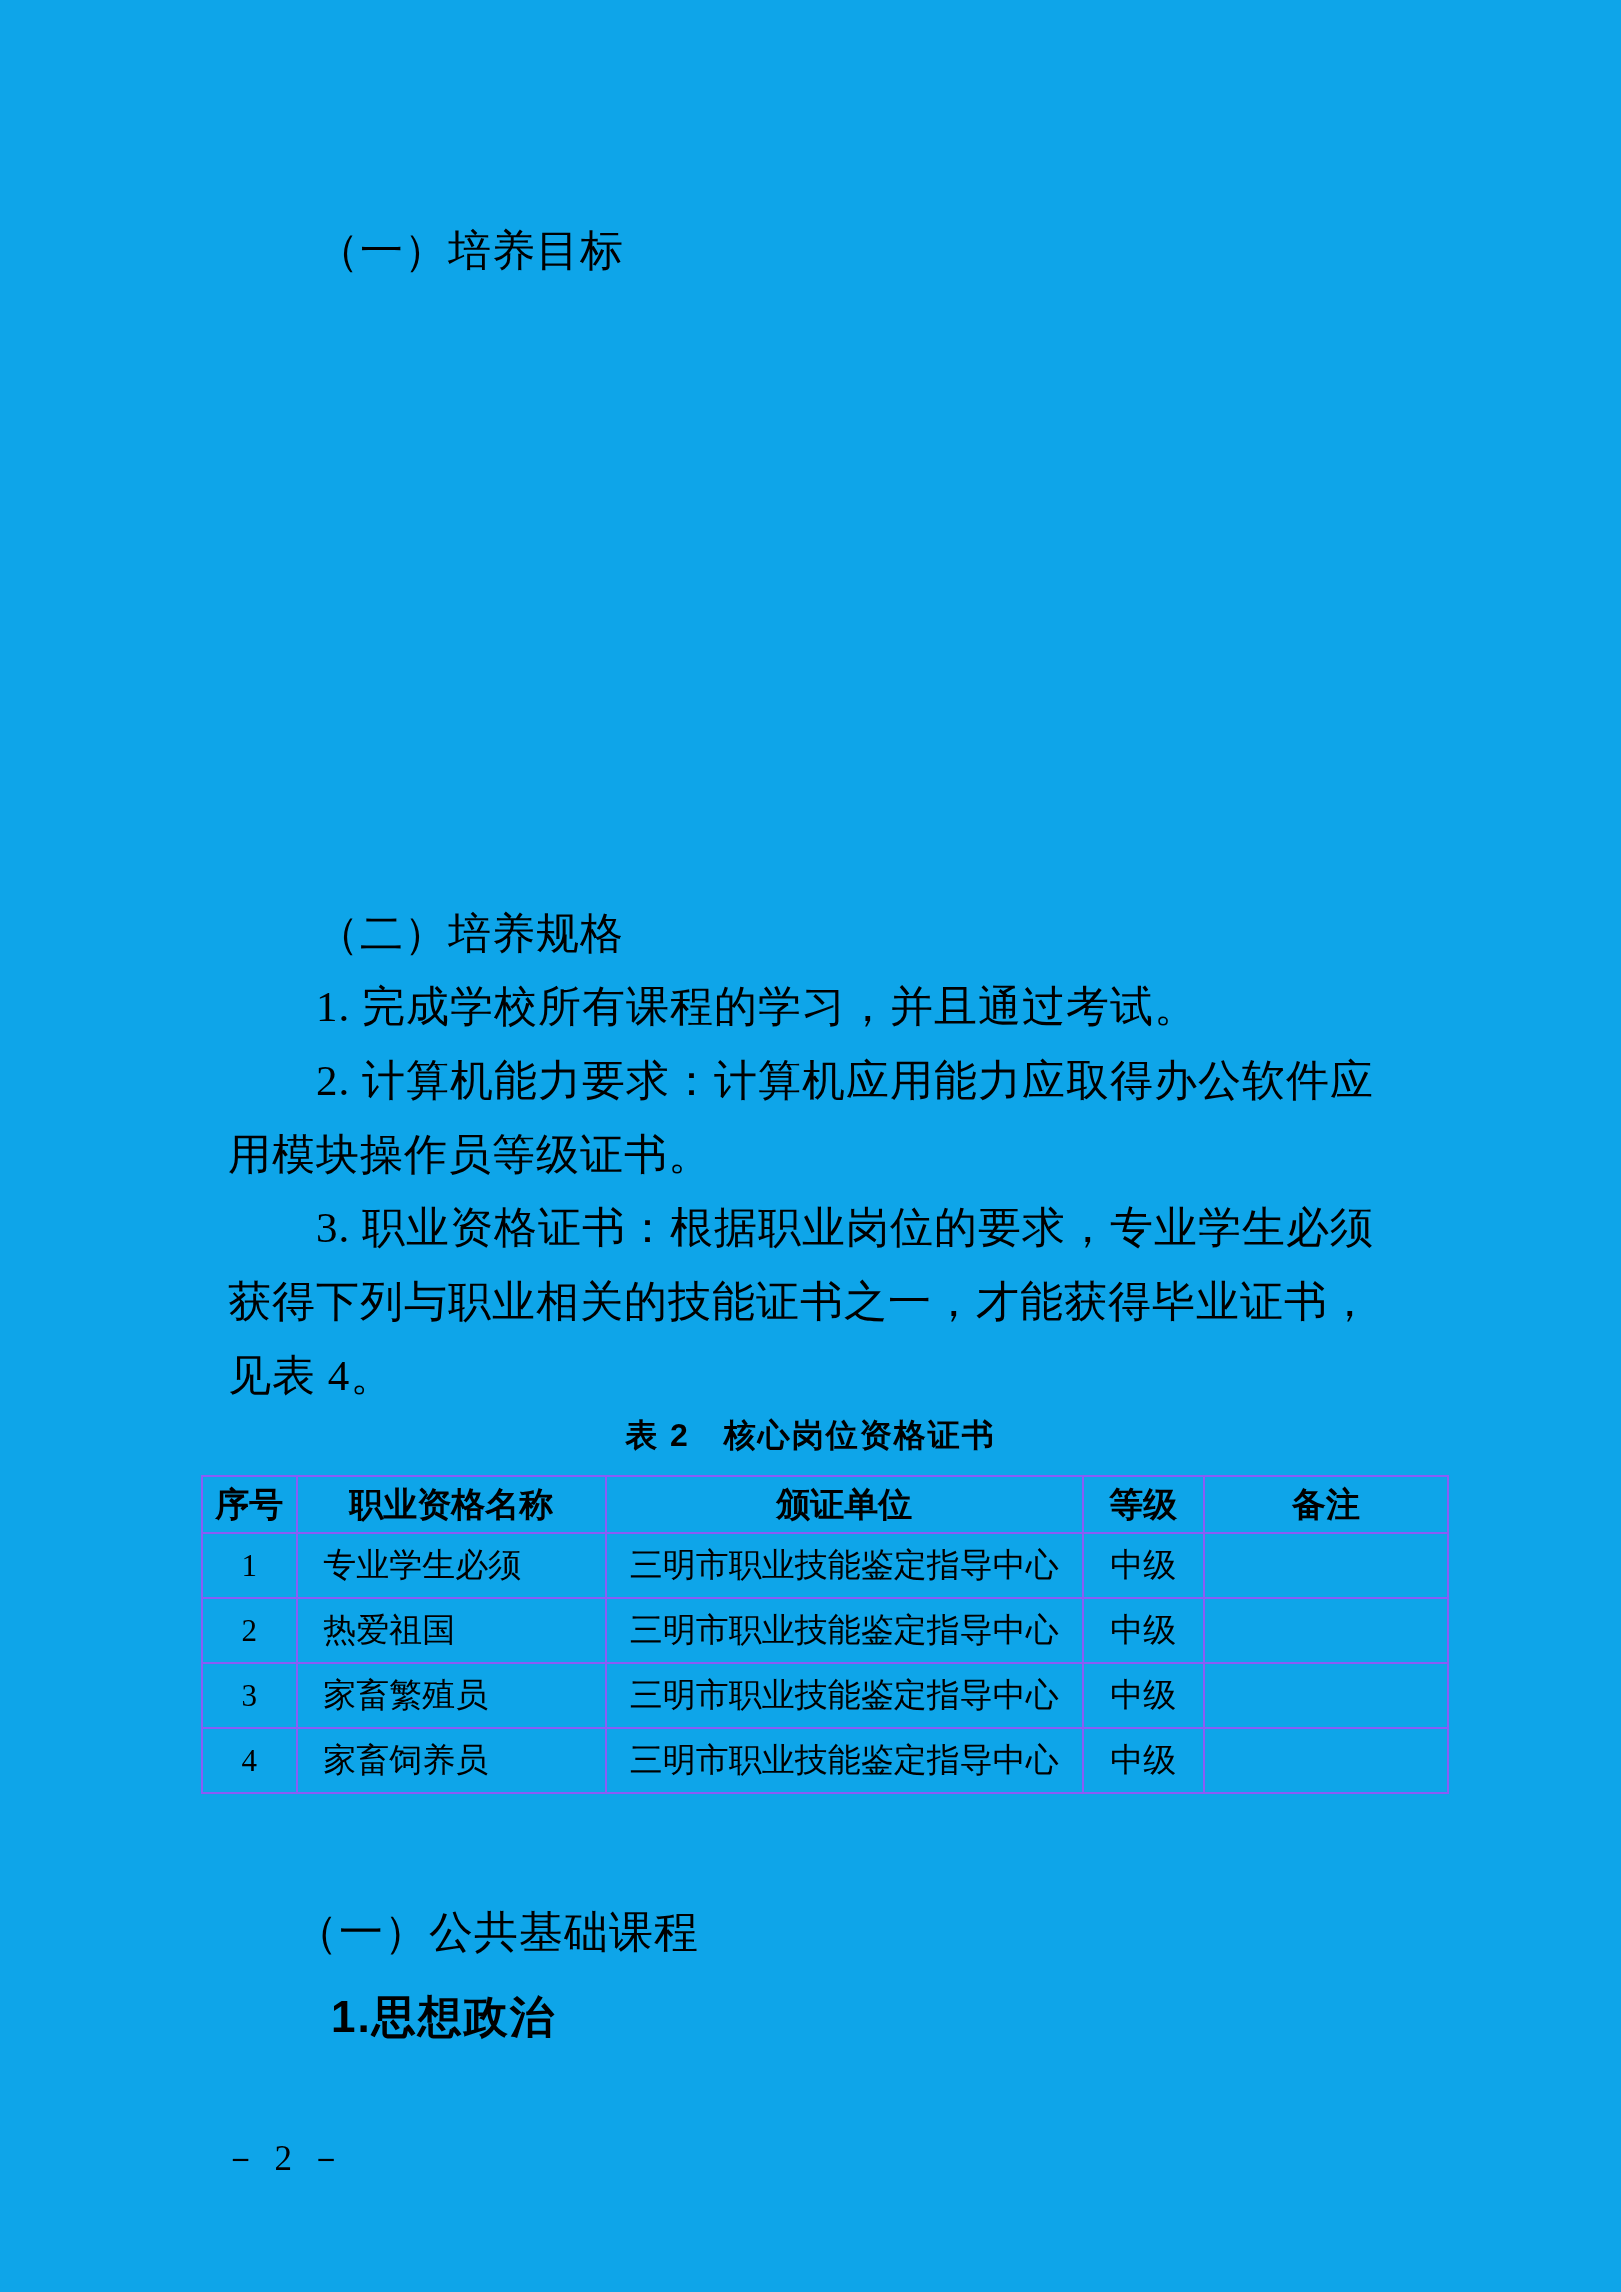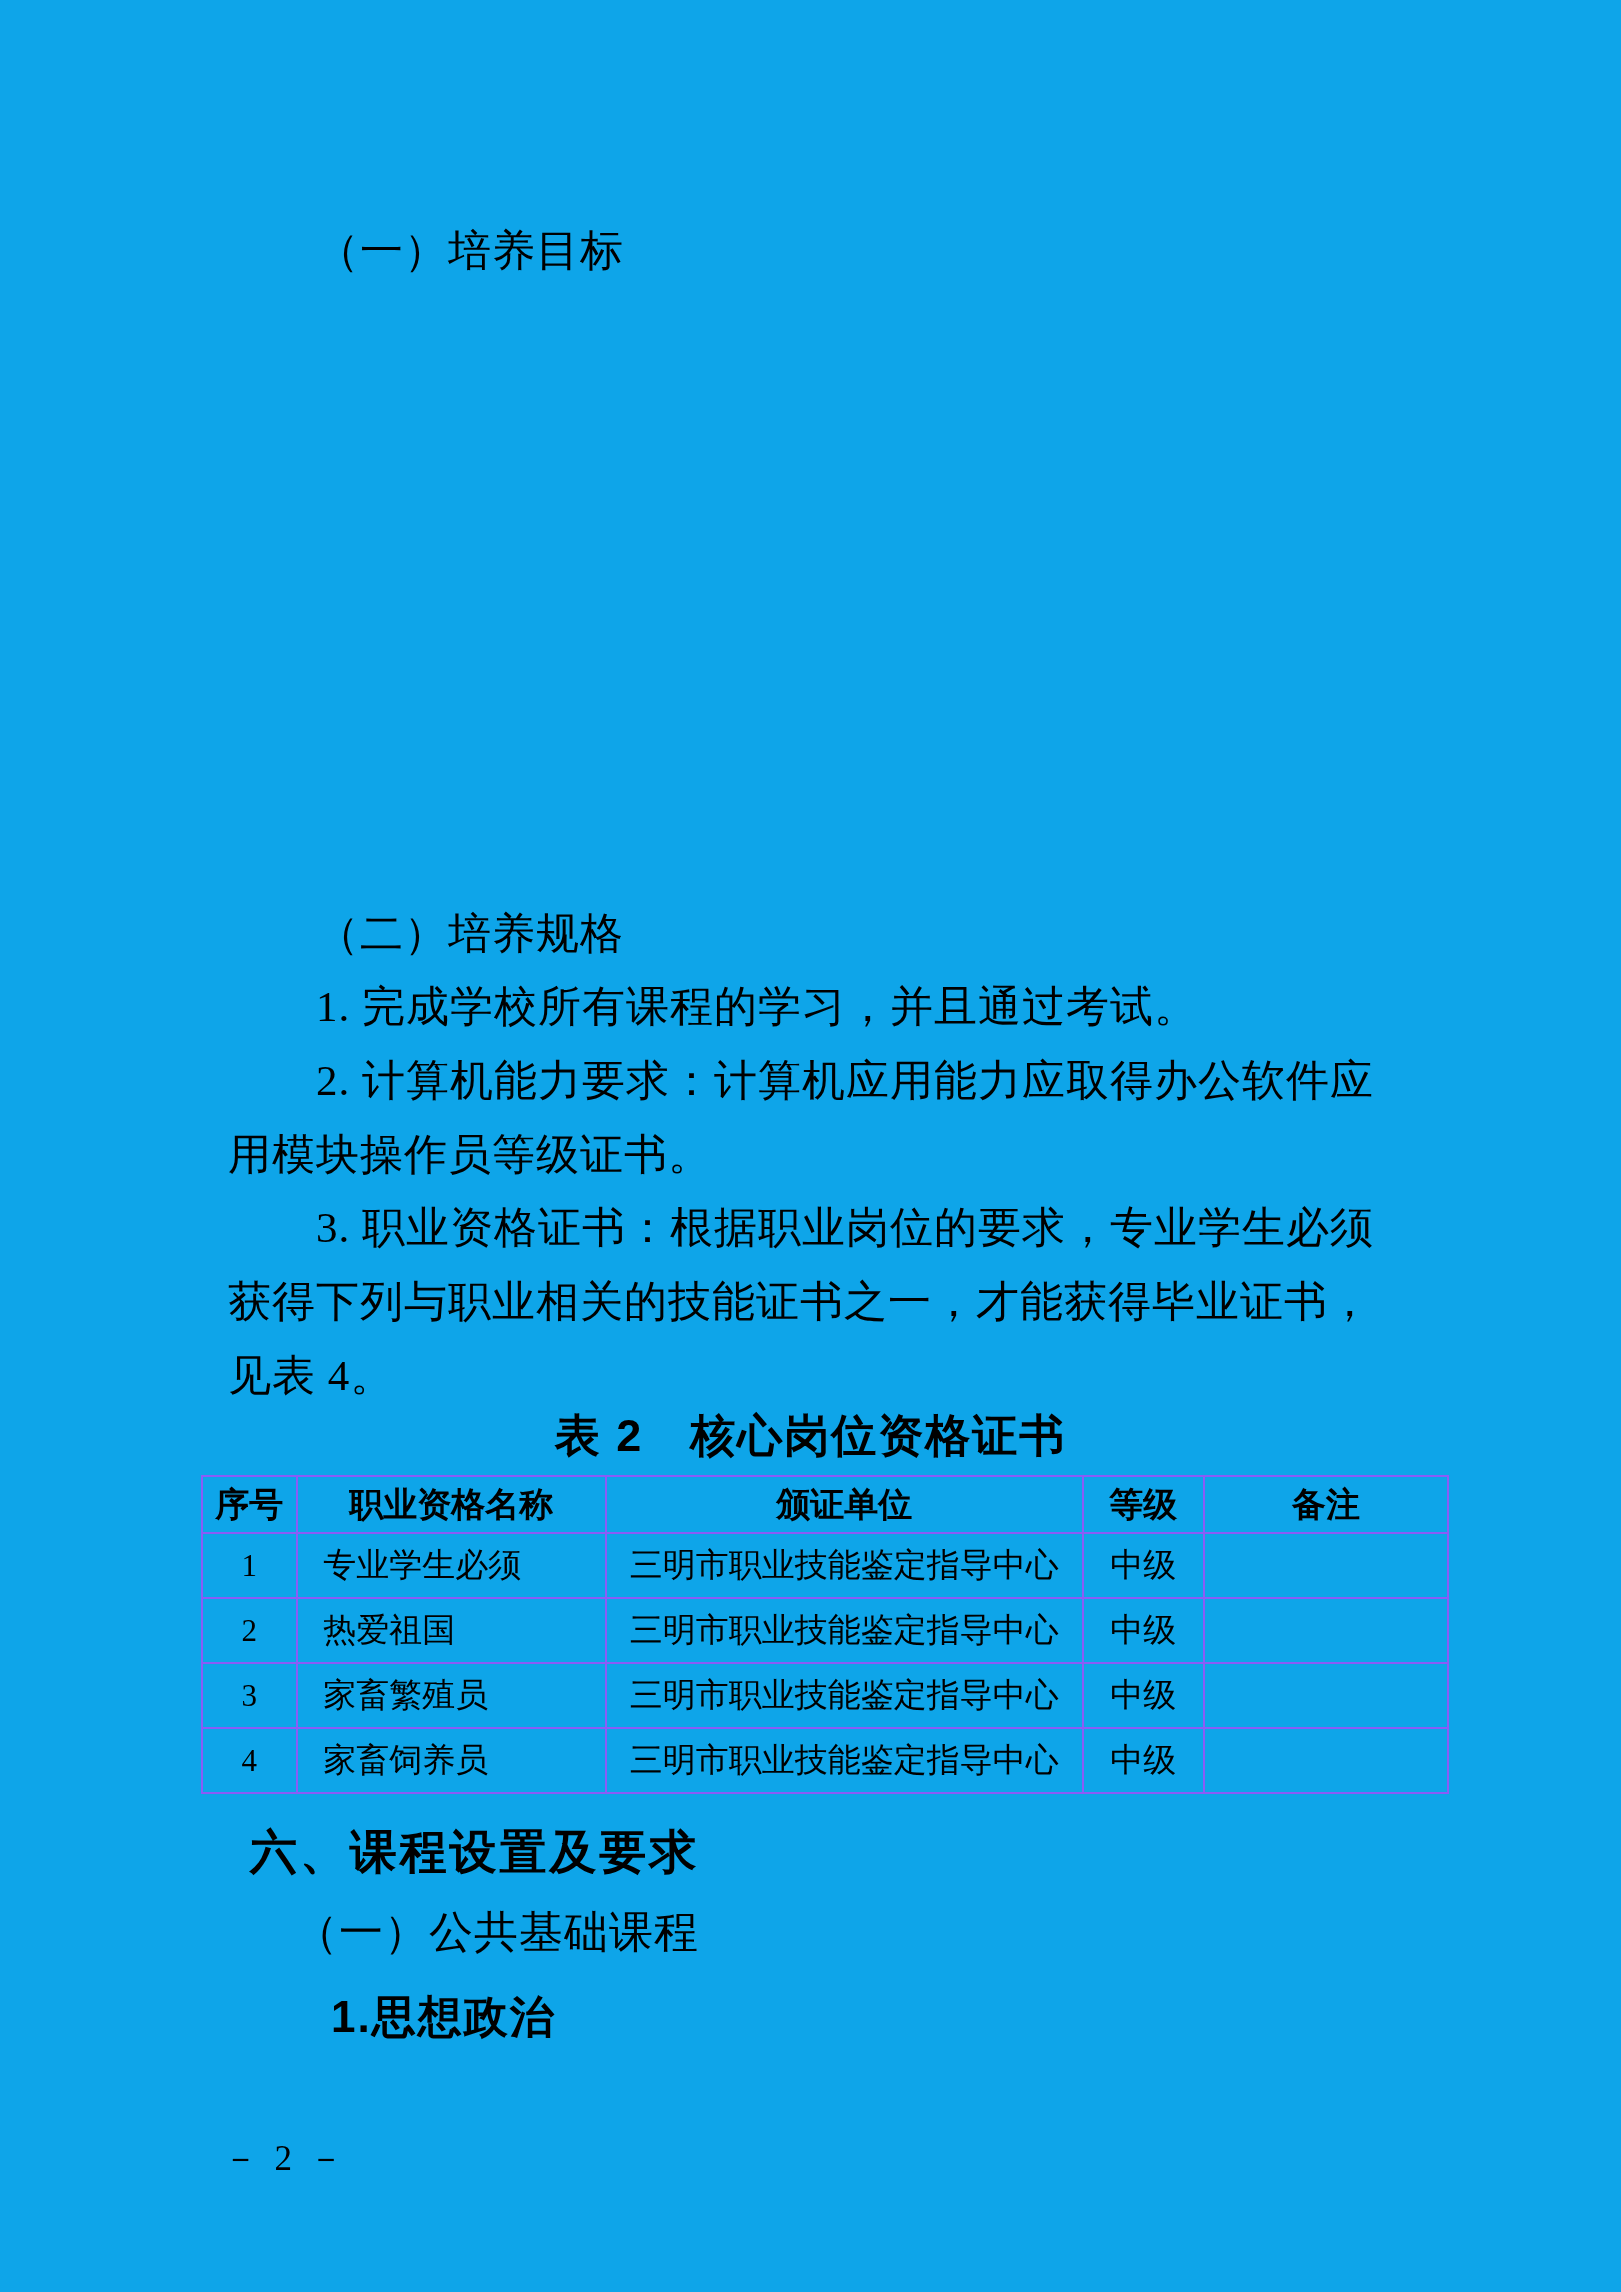--- a/index.html
+++ b/index.html
@@ -24,21 +24,21 @@
   .indent2{text-indent:88px;}
   .abs{position:absolute;}
 
   .sec-heading{ 
     font-size:43px;line-height:74px;letter-spacing:1px;
   }
 
   .table-title{
     font-family:"Liberation Sans", sans-serif;
     font-weight:700;
-    font-size:45px;
+    font-size:32px;
     line-height:59px;
     letter-spacing:2px;
     width:100%;
     text-align:center;
   }
 
   table.cert{
     position:absolute;
     left:201px;top:1475px;
     width:1248px;
@@ -162,21 +162,20 @@
         <tr>
           <td class="col0">4</td>
           <td class="col1">家畜饲养员</td>
           <td class="col2">三明市职业技能鉴定指导中心</td>
           <td class="col3">中级</td>
           <td class="col4"></td>
         </tr>
       </tbody>
   </table>
 
-  <div class="abs h2-bold" style="left:250px;top:1821px;">六、课程设置及要求</div>
 
   <div class="abs h3-kai" style="left:294px;top:1903px;">（一）公共基础课程</div>
 
   <div class="abs h3-bold" style="left:331px;top:1988px;">1.思想政治</div>
 
   <div class="abs page-number" style="left:223px;top:2135px;">－ 2 －</div>
 
 </div>
 
 

